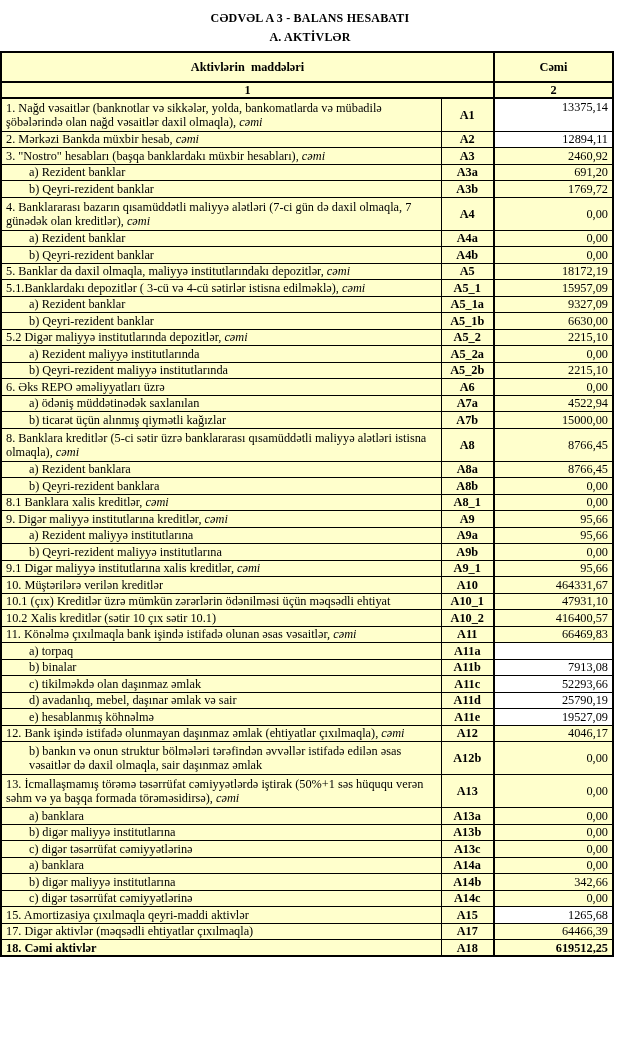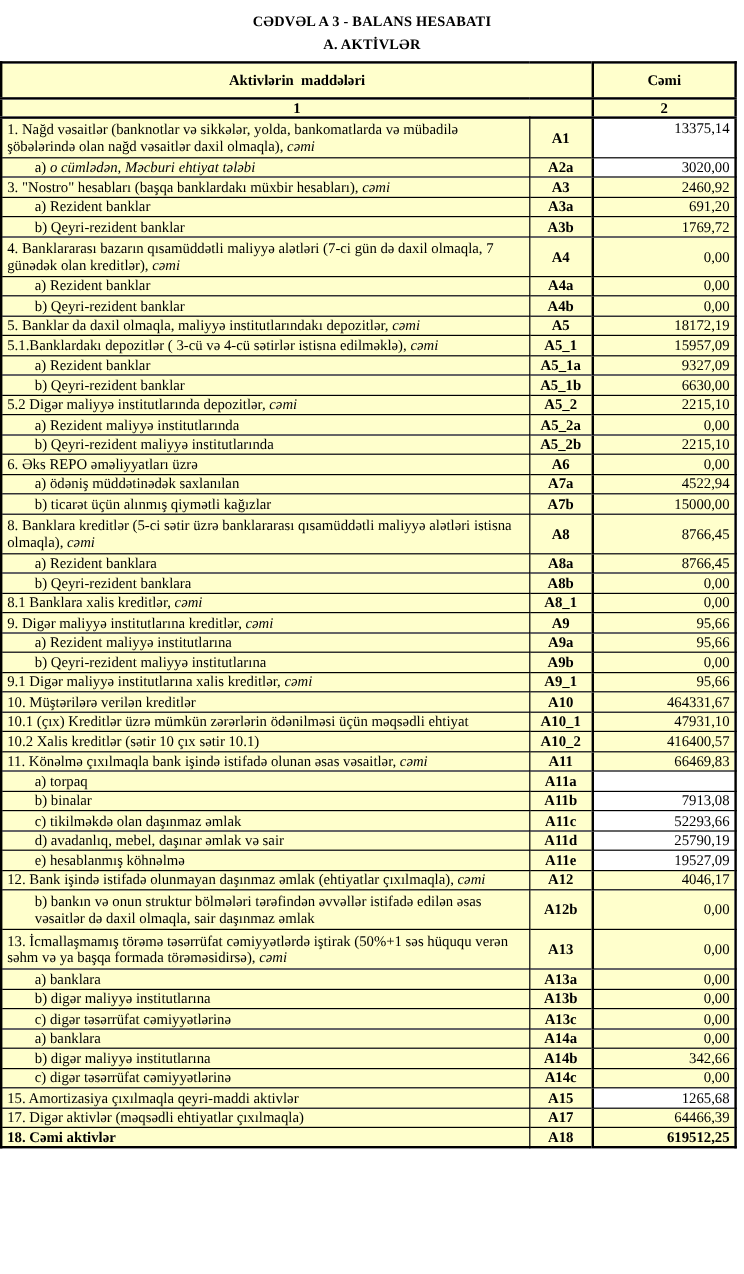--- a/index.html
+++ b/index.html
@@ -84,23 +84,23 @@
       <th class="v-col">2</th>
     </tr>
   </thead>
   <tbody>
       <tr class="tall ">
         <td class="c-label"><span>1. Nağd vəsaitlər (banknotlar və sikkələr, yolda, bankomatlarda və mübadilə şöbələrində olan nağd vəsaitlər daxil olmaqla), </span><span class="it">cəmi</span></td>
         <td class="c-code">A1</td>
         <td class="c-value white vtop">13375,14</td>
       </tr>
       <tr class="">
-        <td class="c-label indent"><span>a) </span><span class="it">o cümlədən, Məcburi ehtiyat tələbi</span></td>
-        <td class="c-code">A2a</td>
-        <td class="c-value white">3020,00</td>
+        <td class="c-label"><span>2. Mərkəzi Bankda müxbir hesab, </span><span class="it">cəmi</span></td>
+        <td class="c-code">A2</td>
+        <td class="c-value white">12894,11</td>
       </tr>
       <tr class="">
         <td class="c-label"><span>3. "Nostro" hesabları (başqa banklardakı müxbir hesabları), </span><span class="it">cəmi</span></td>
         <td class="c-code">A3</td>
         <td class="c-value">2460,92</td>
       </tr>
       <tr class="">
         <td class="c-label indent"><span>a) Rezident banklar</span></td>
         <td class="c-code">A3a</td>
         <td class="c-value">691,20</td>

